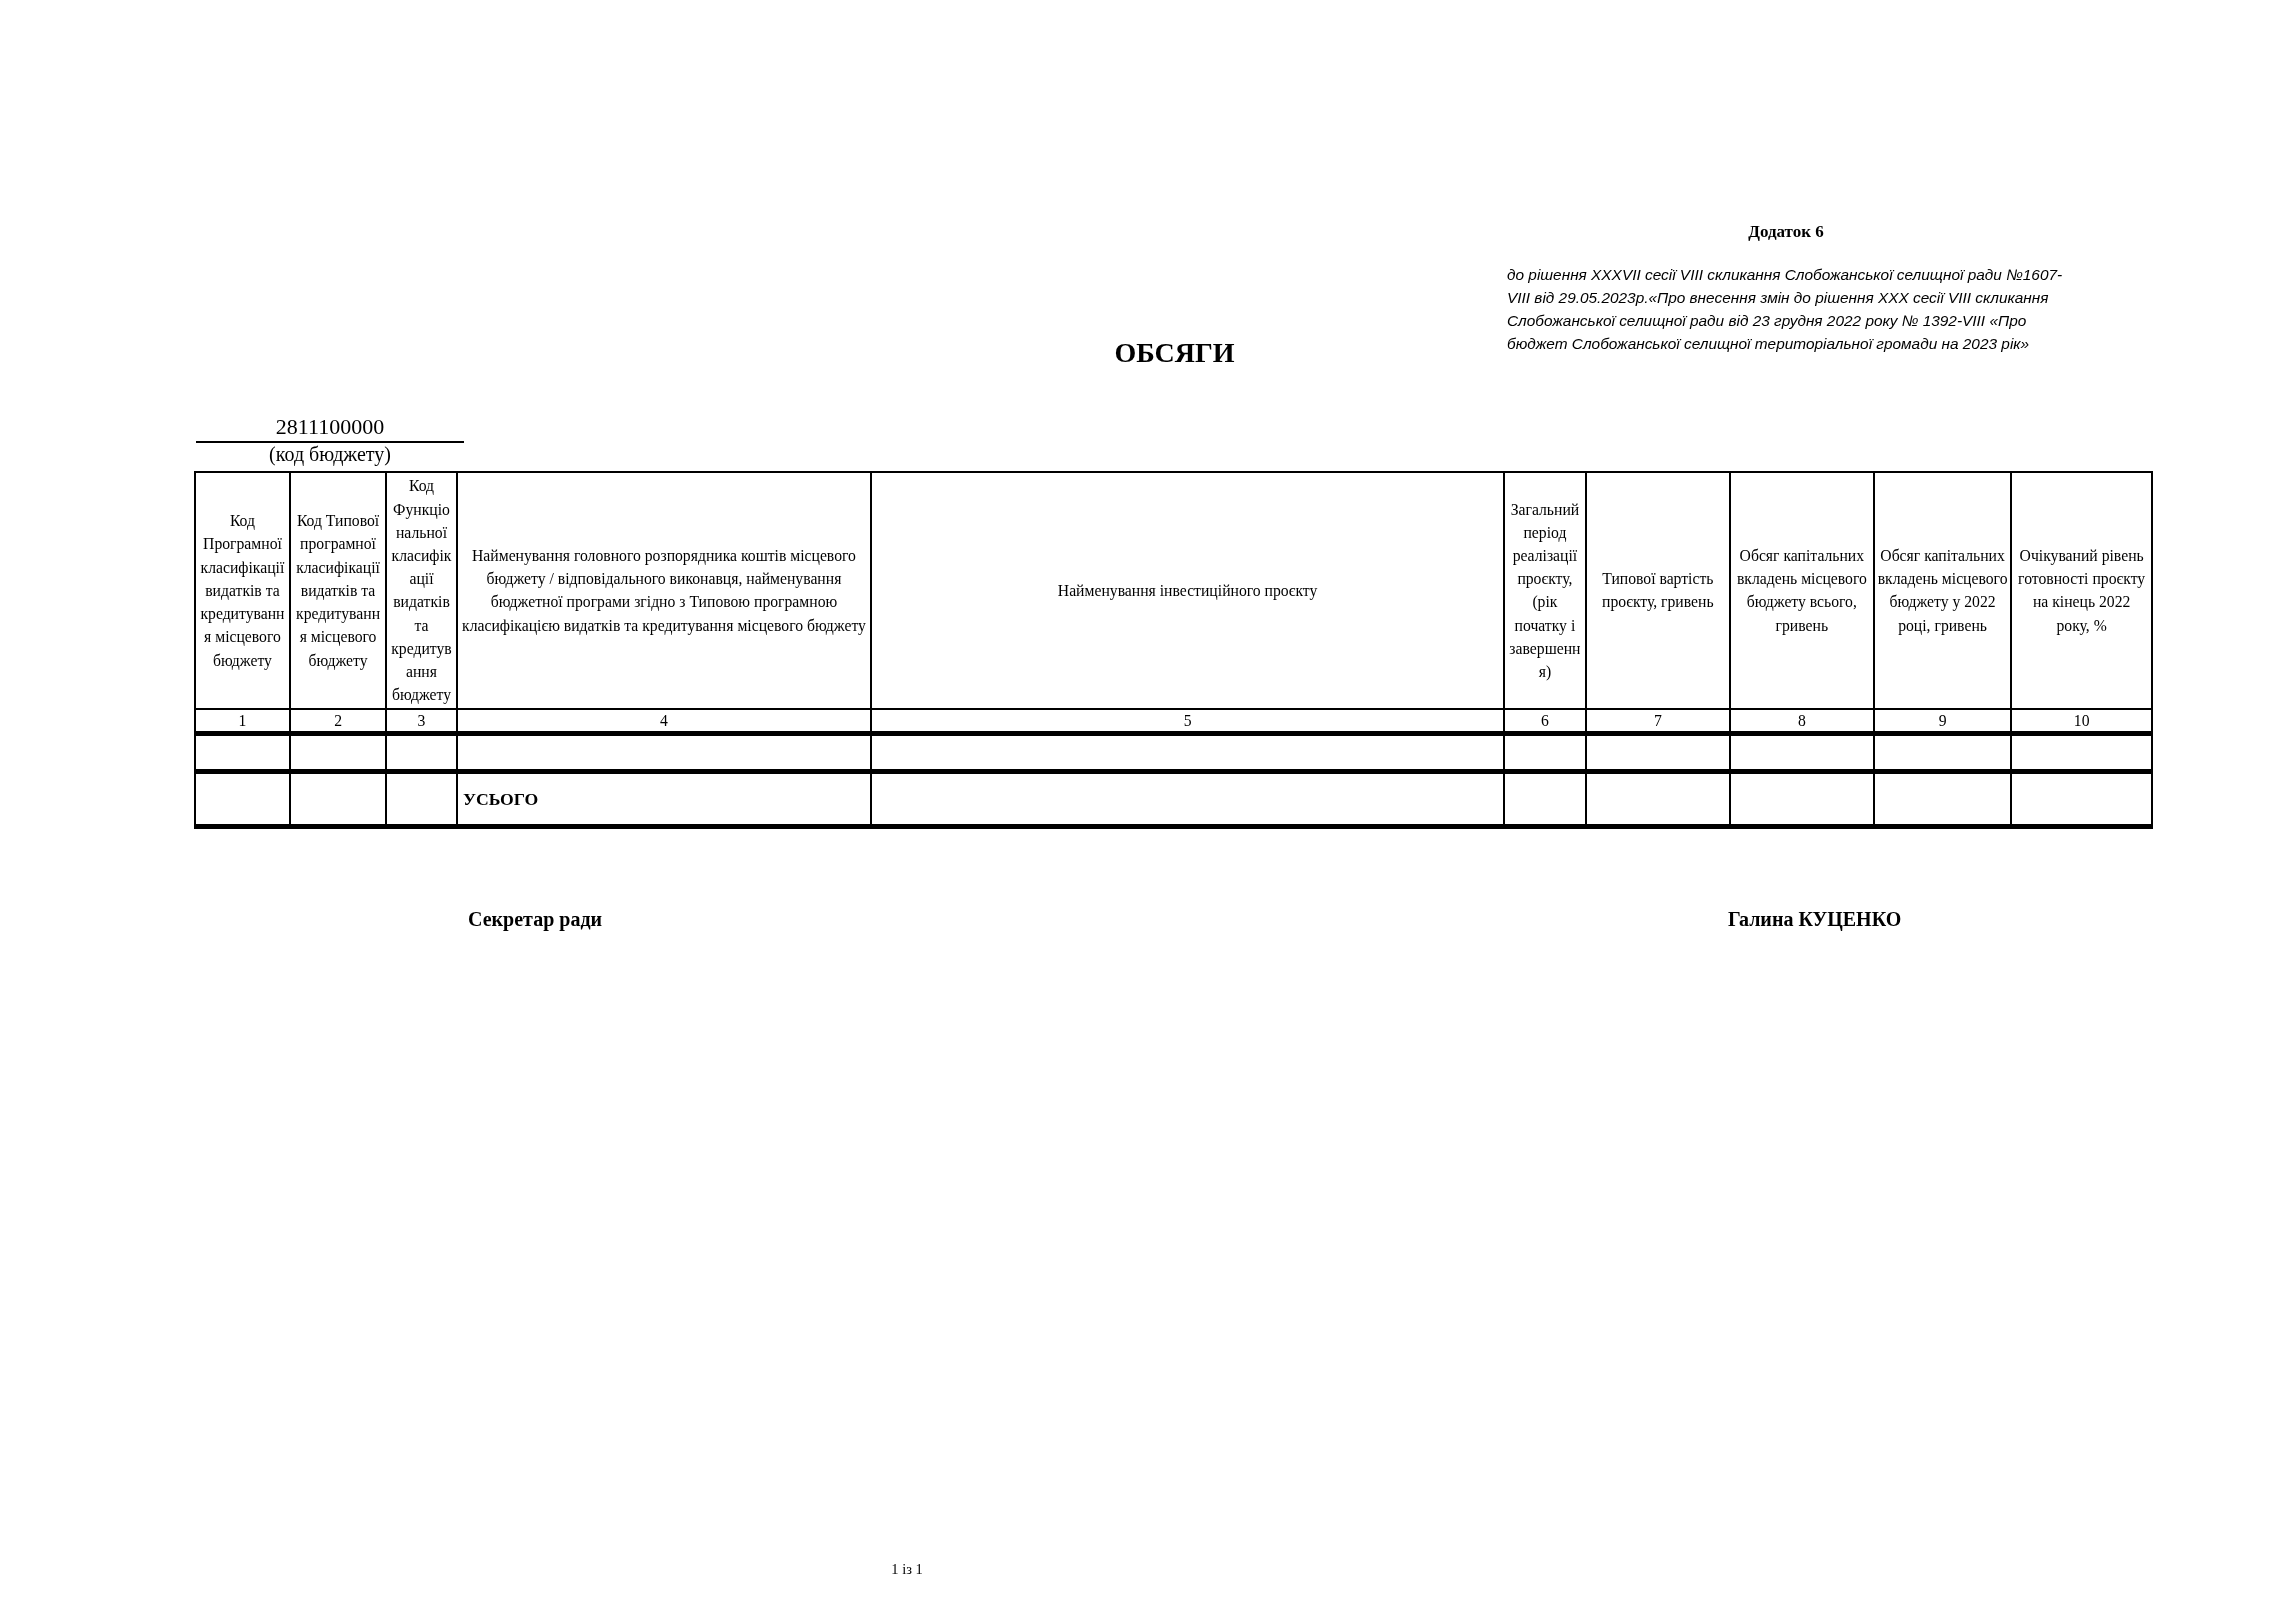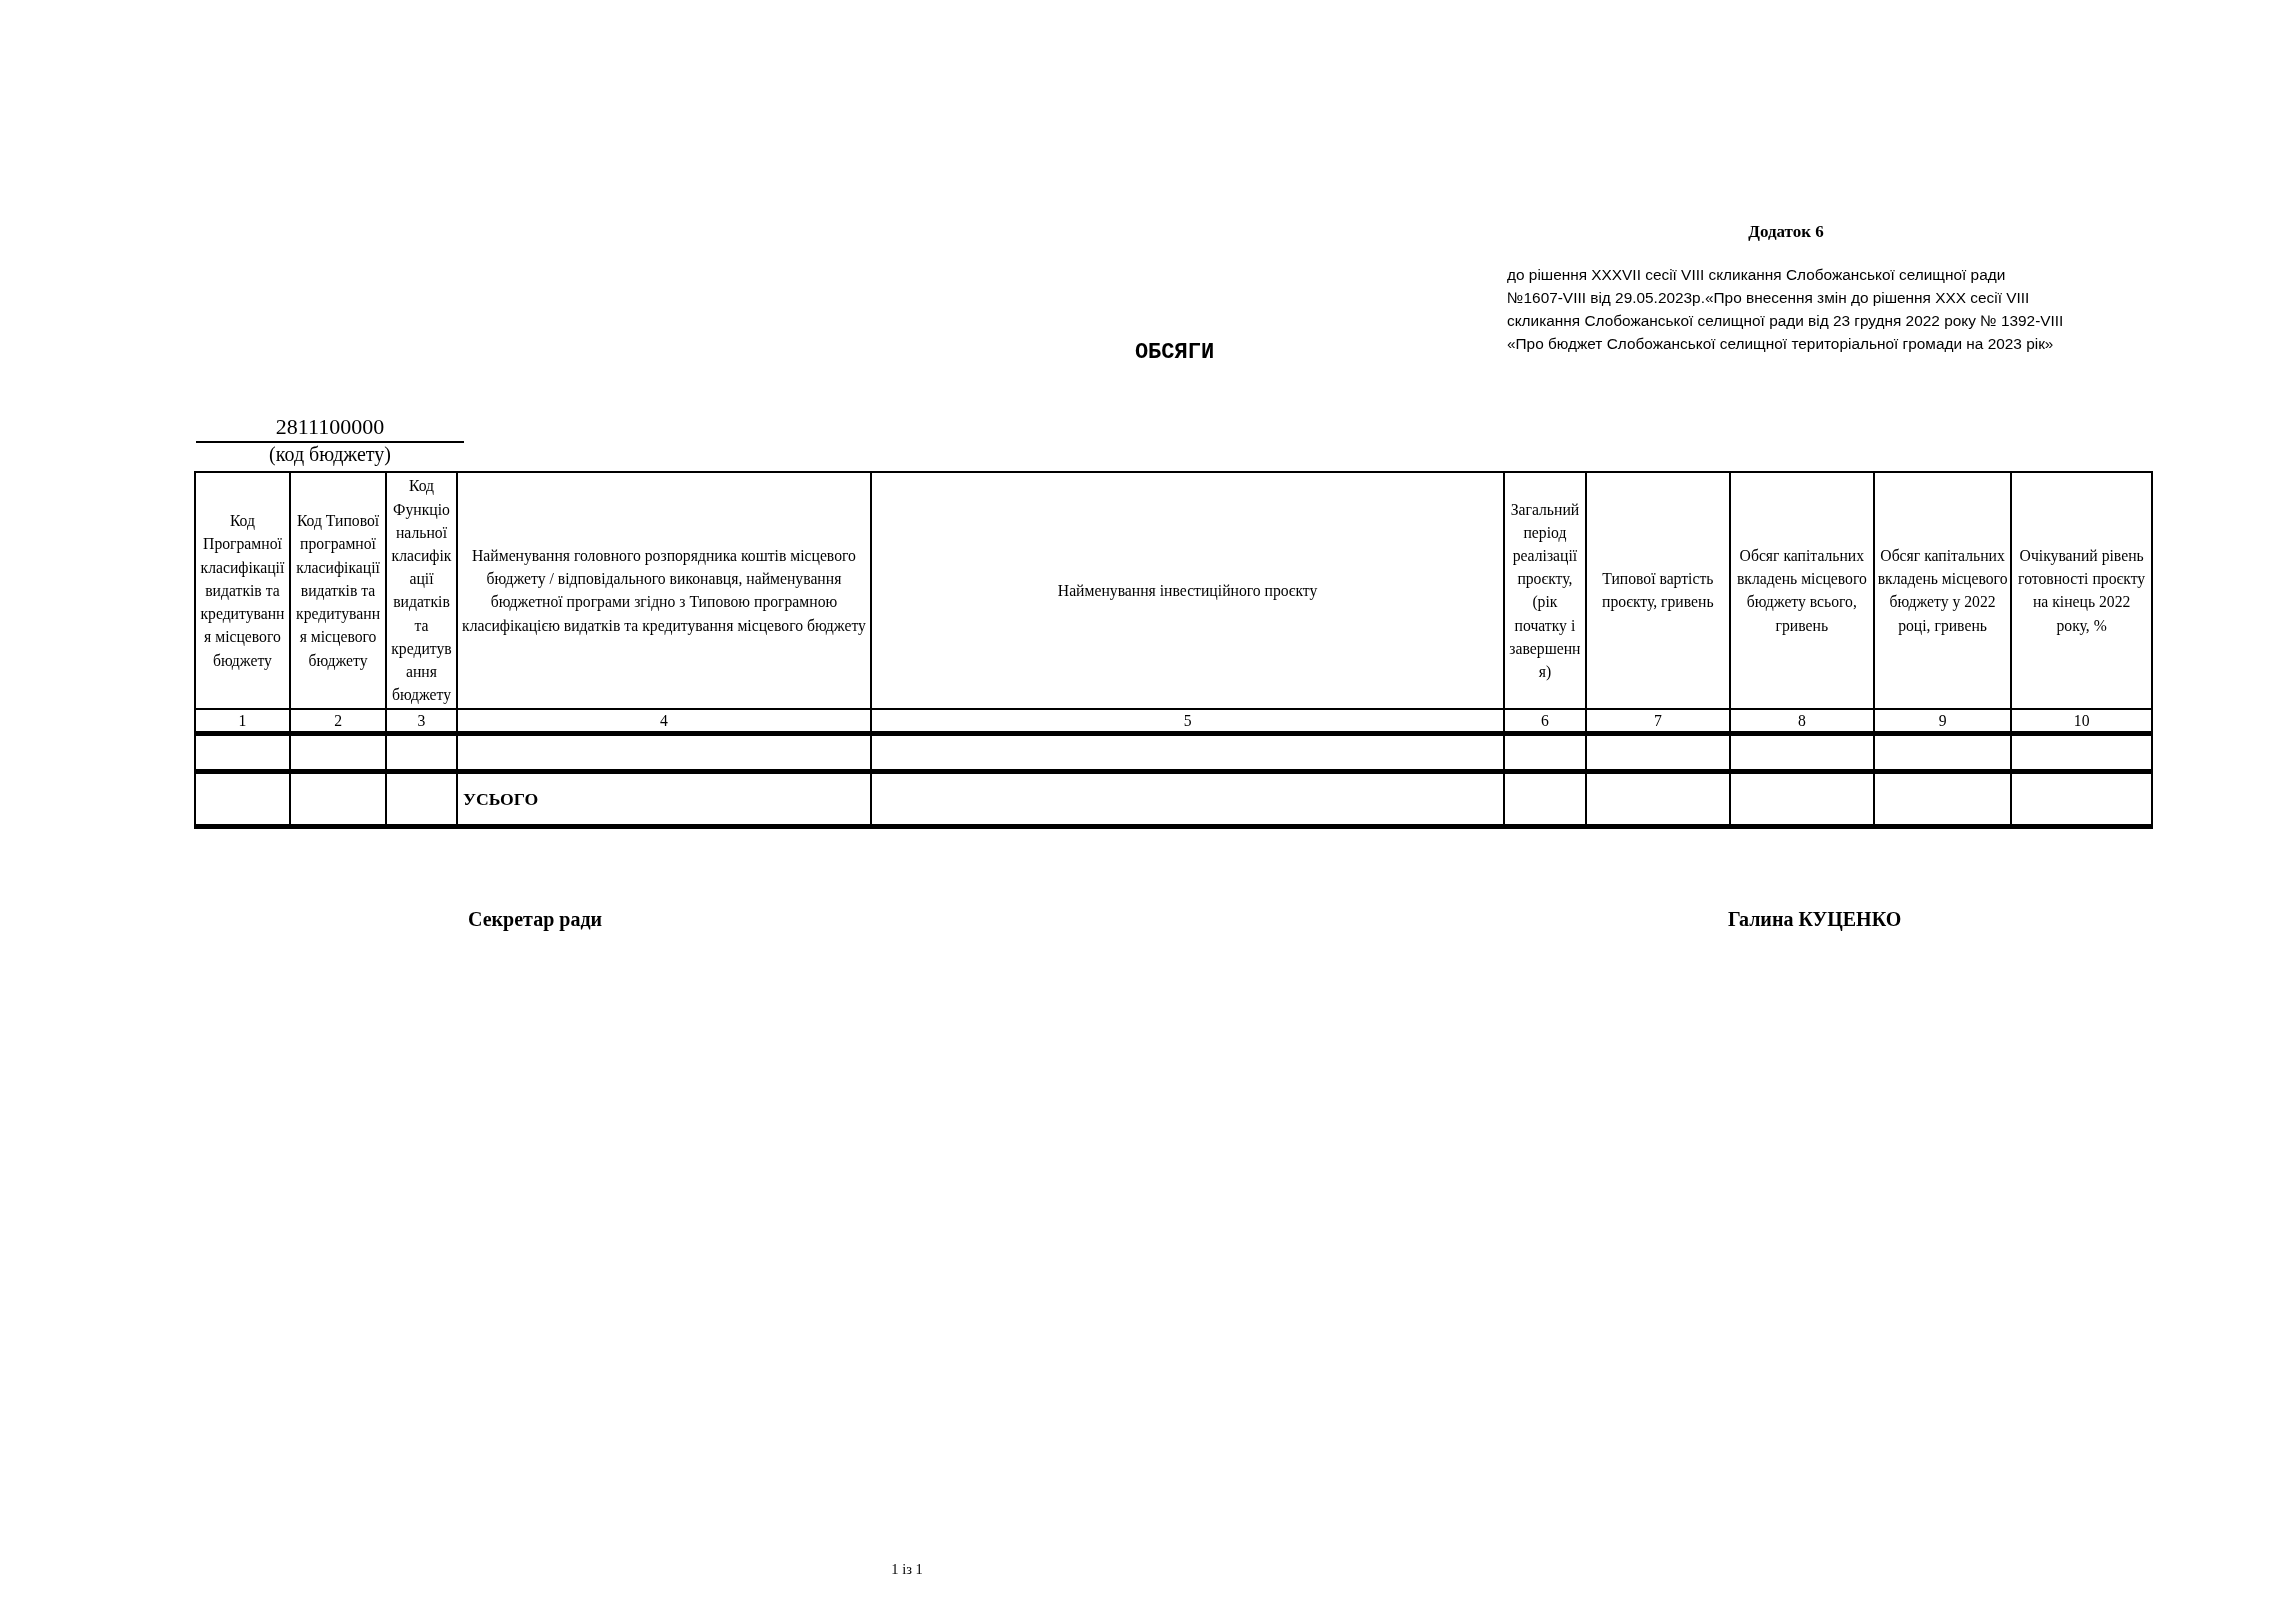--- a/index.html
+++ b/index.html
@@ -26,32 +26,33 @@
     font-weight: bold;
     font-size: 17px;
     font-family: "Liberation Serif", serif;
   }
   .appendix-ref {
     margin-top: 21px;
     font-family: "Liberation Sans", sans-serif;
     font-size: 15.4px;
     line-height: 23px;
     text-align: left;
+    font-style: italic;
   }
 
   
   .title-block {
     position: absolute;
     left: 196px;
     top: 338px;
     width: 1957px;
     text-align: center;
     font-weight: bold;
   }
-  .title-line1 { font-size: 22px; line-height: 30px; font-family: Liberation Mono, monospace; }
+  .title-line1 { font-size: 28px; line-height: 30px; }
   .title-line2 { font-size: 20px; line-height: 29.4px; }
   .title-line3 { font-size: 20px; line-height: 29.4px; }
 
   
   .budget-code-block {
     position: absolute;
     left: 196px;
     top: 414px;
     width: 268px;
     text-align: center;

